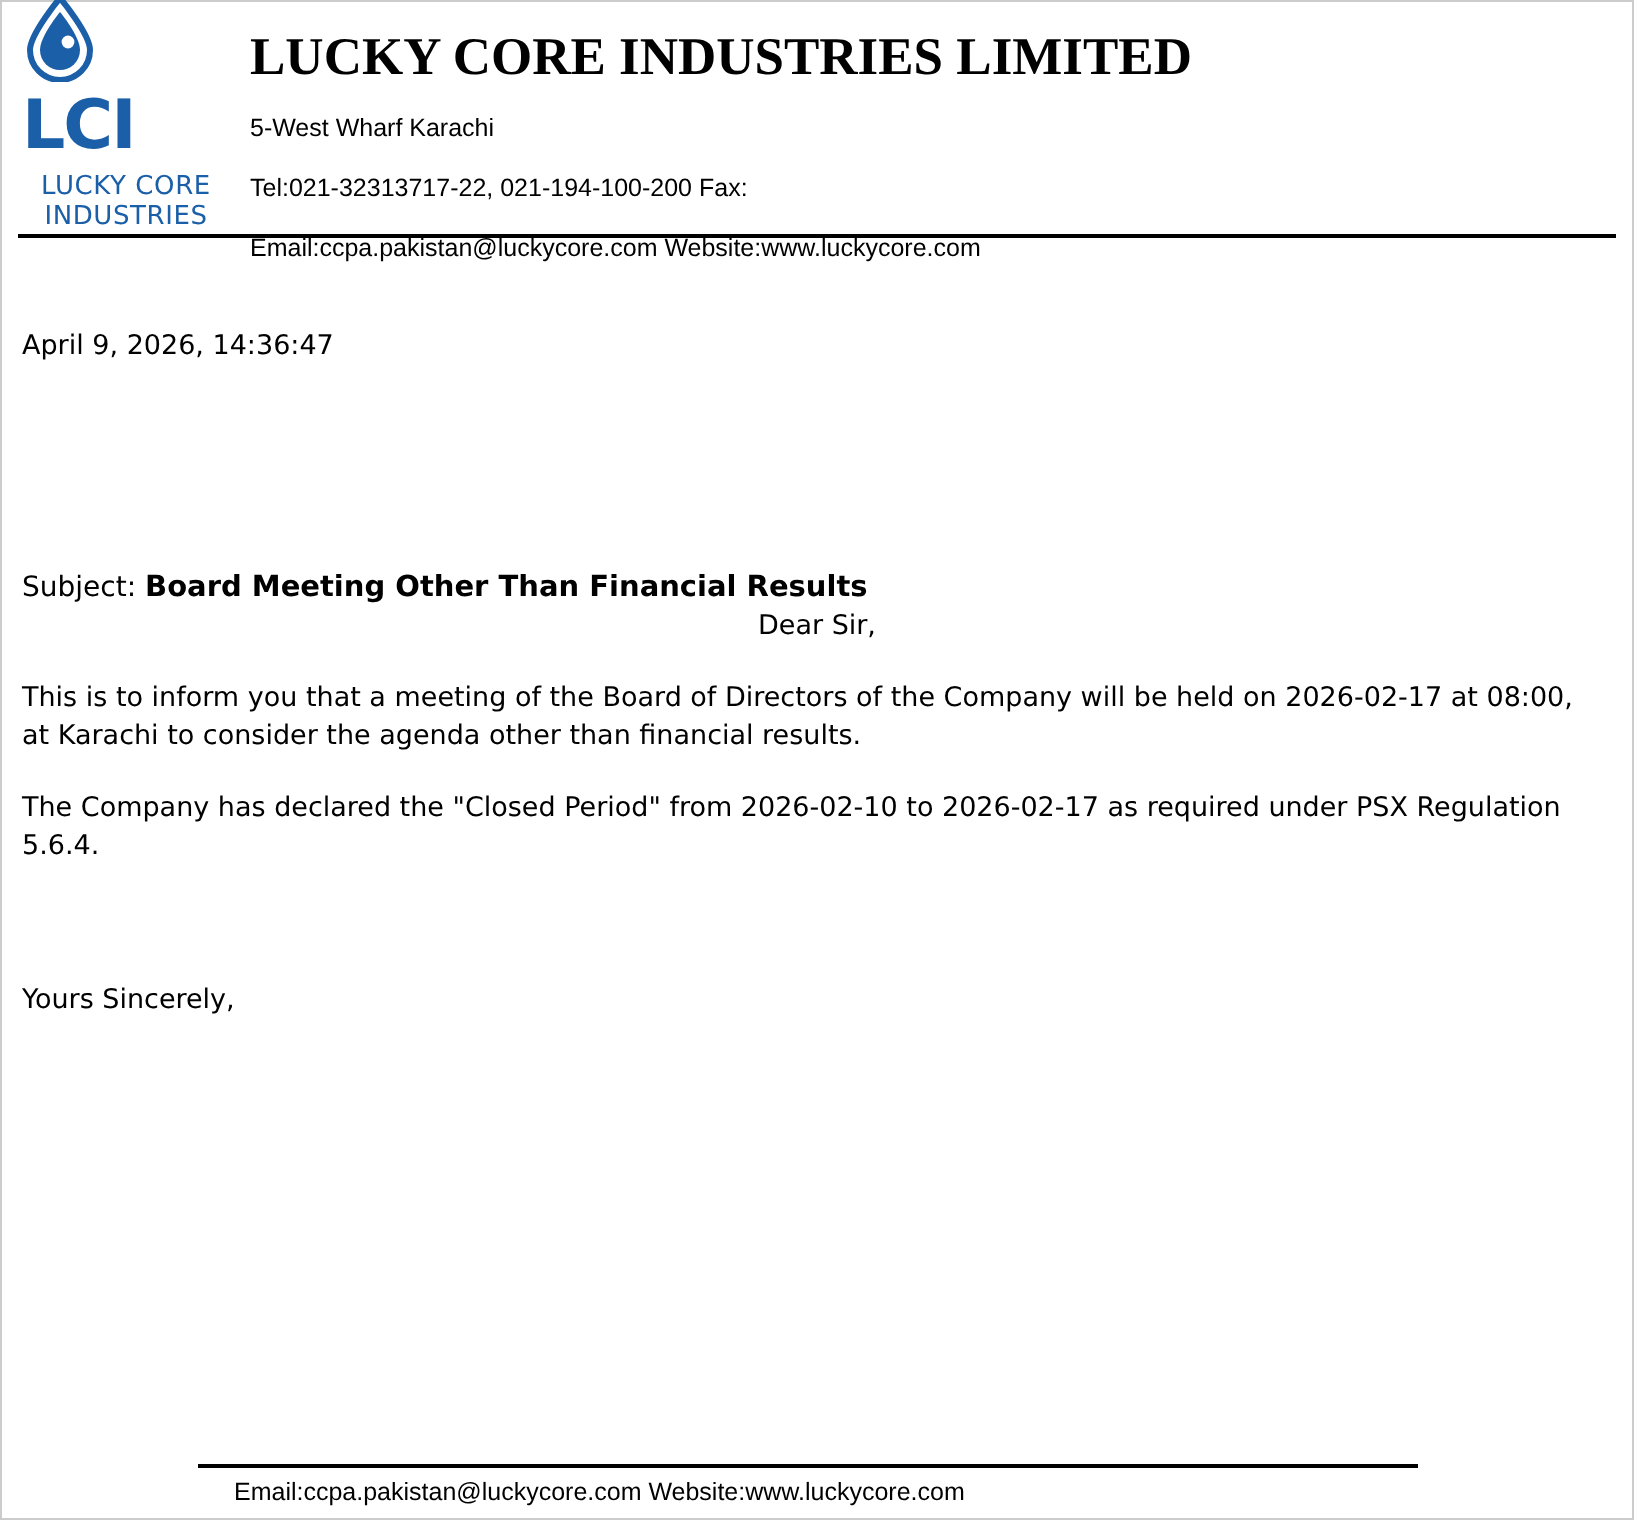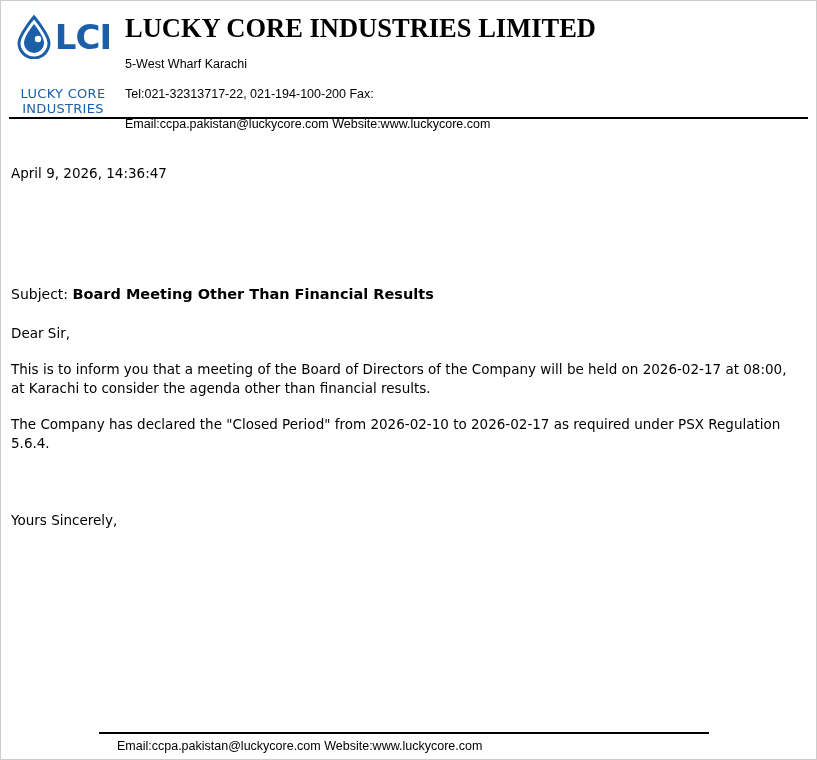--- a/index.html
+++ b/index.html
@@ -36,20 +36,21 @@
     top: 14px;
     width: 104px;
     height: 74px;
     text-align: center;
   }
   .logo-mark {
     display: flex;
     align-items: flex-start;
     justify-content: center;
     height: 52px;
+    flex-direction: column;
   }
   .logo-drop {
     width: 38px;
     height: 44px;
     margin-right: 2px;
   }
   .logo-lci {
     font-family: "DejaVu Sans", sans-serif;
     font-size: 34px;
     font-weight: bold;
@@ -118,21 +119,21 @@
     margin-top: 102px;
     font-size: 14px;
   }
   .subject .subject-label { font-weight: normal; }
   .subject .subject-text {
     font-weight: bold;
     font-size: 14.5px;
   }
 
   .salutation {
-    margin-top: 20px;
+    text-align: center;
   }
   .para {
     margin-top: 17px;
     max-width: 790px;
   }
   .closing {
     margin-top: 58px;
   }
 
   

